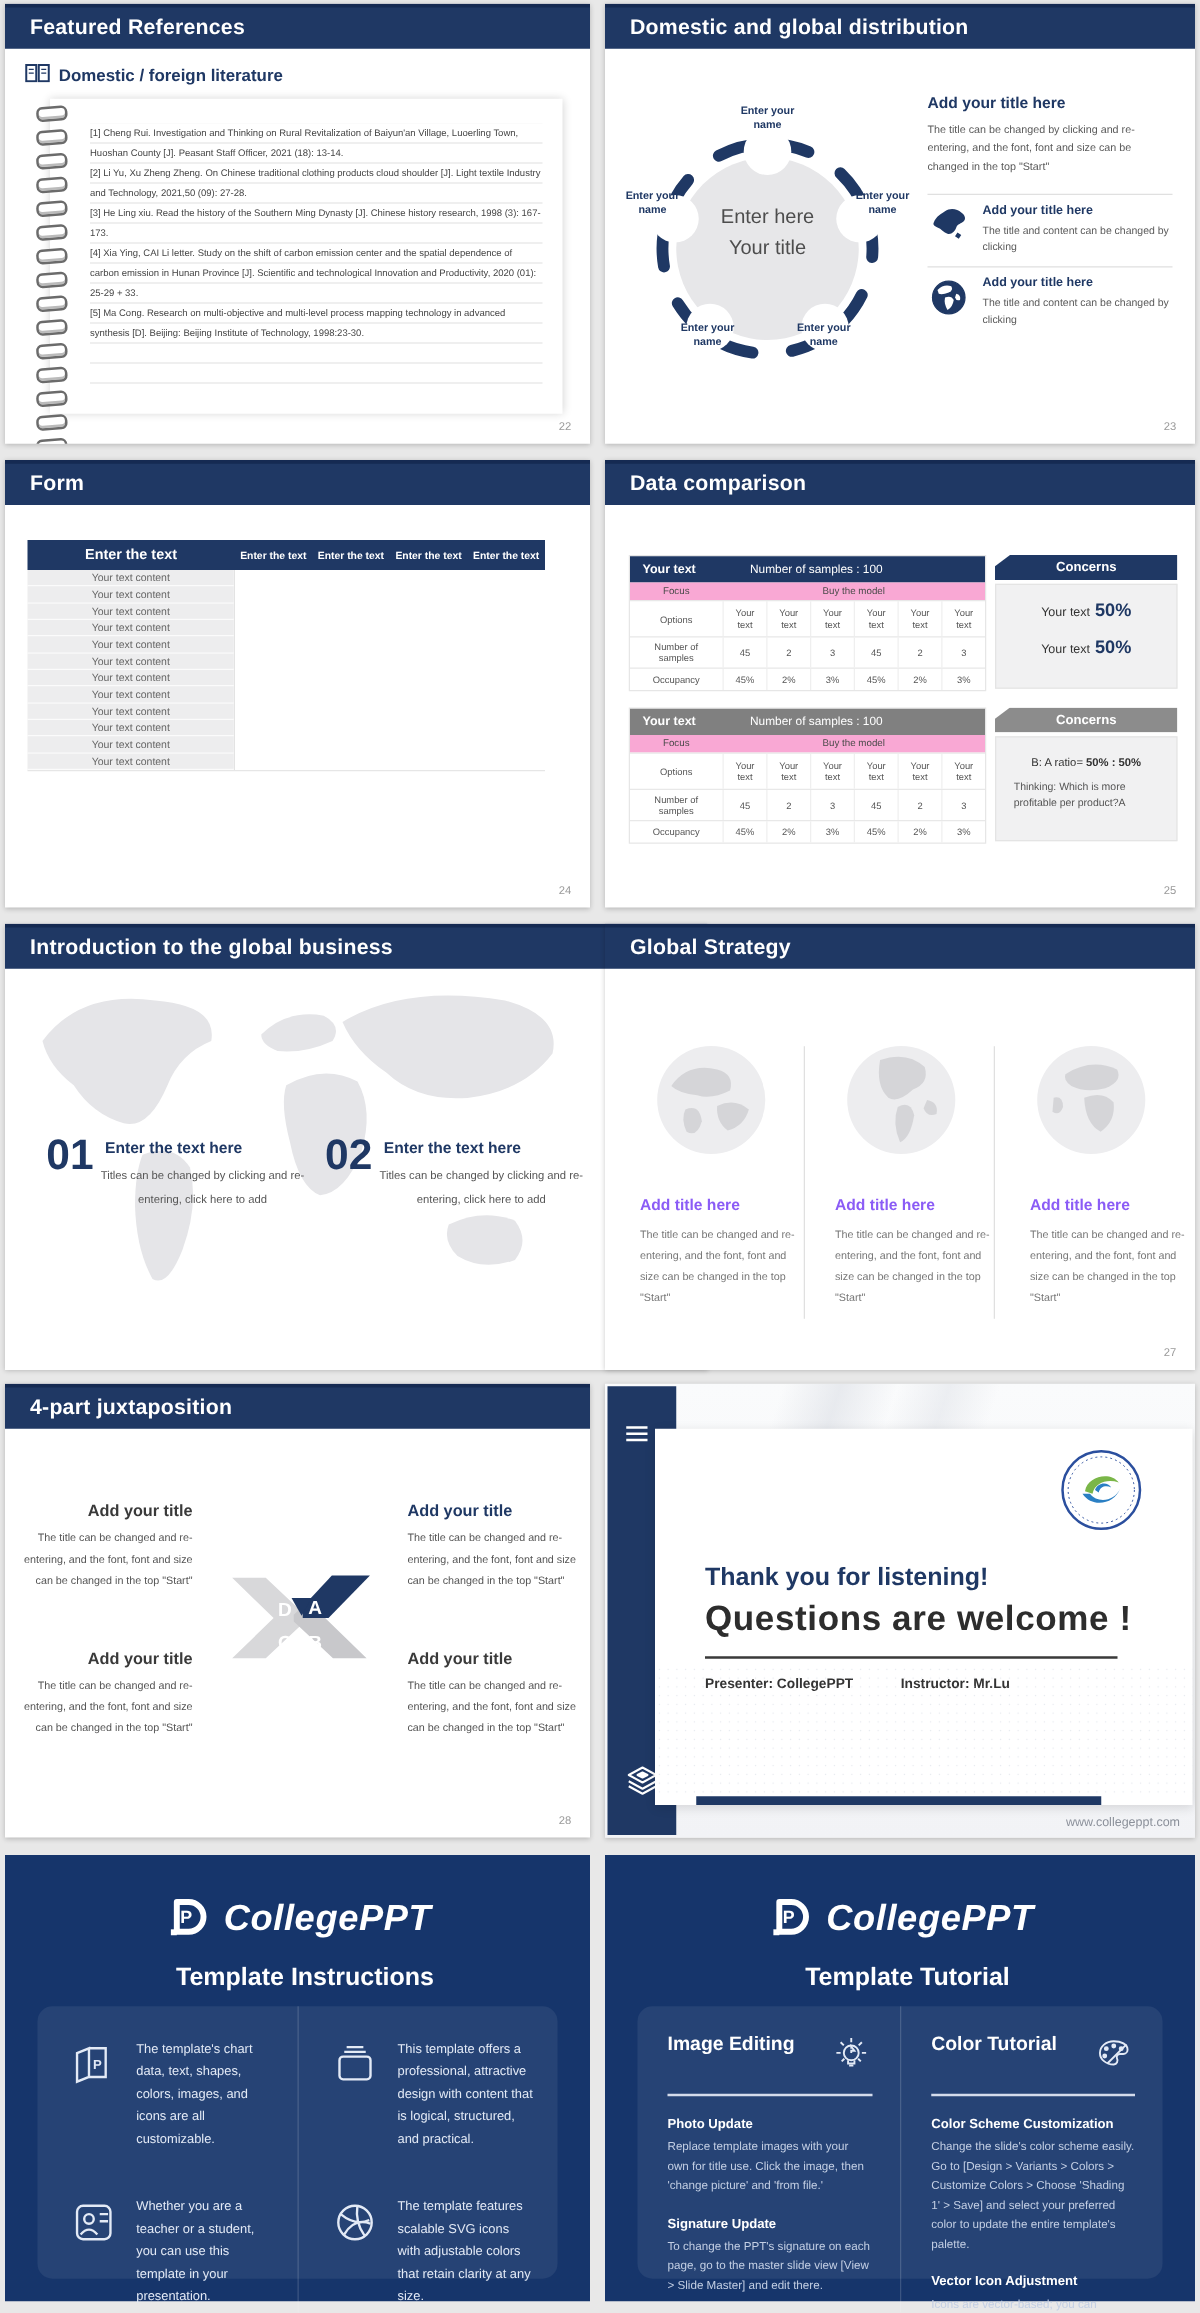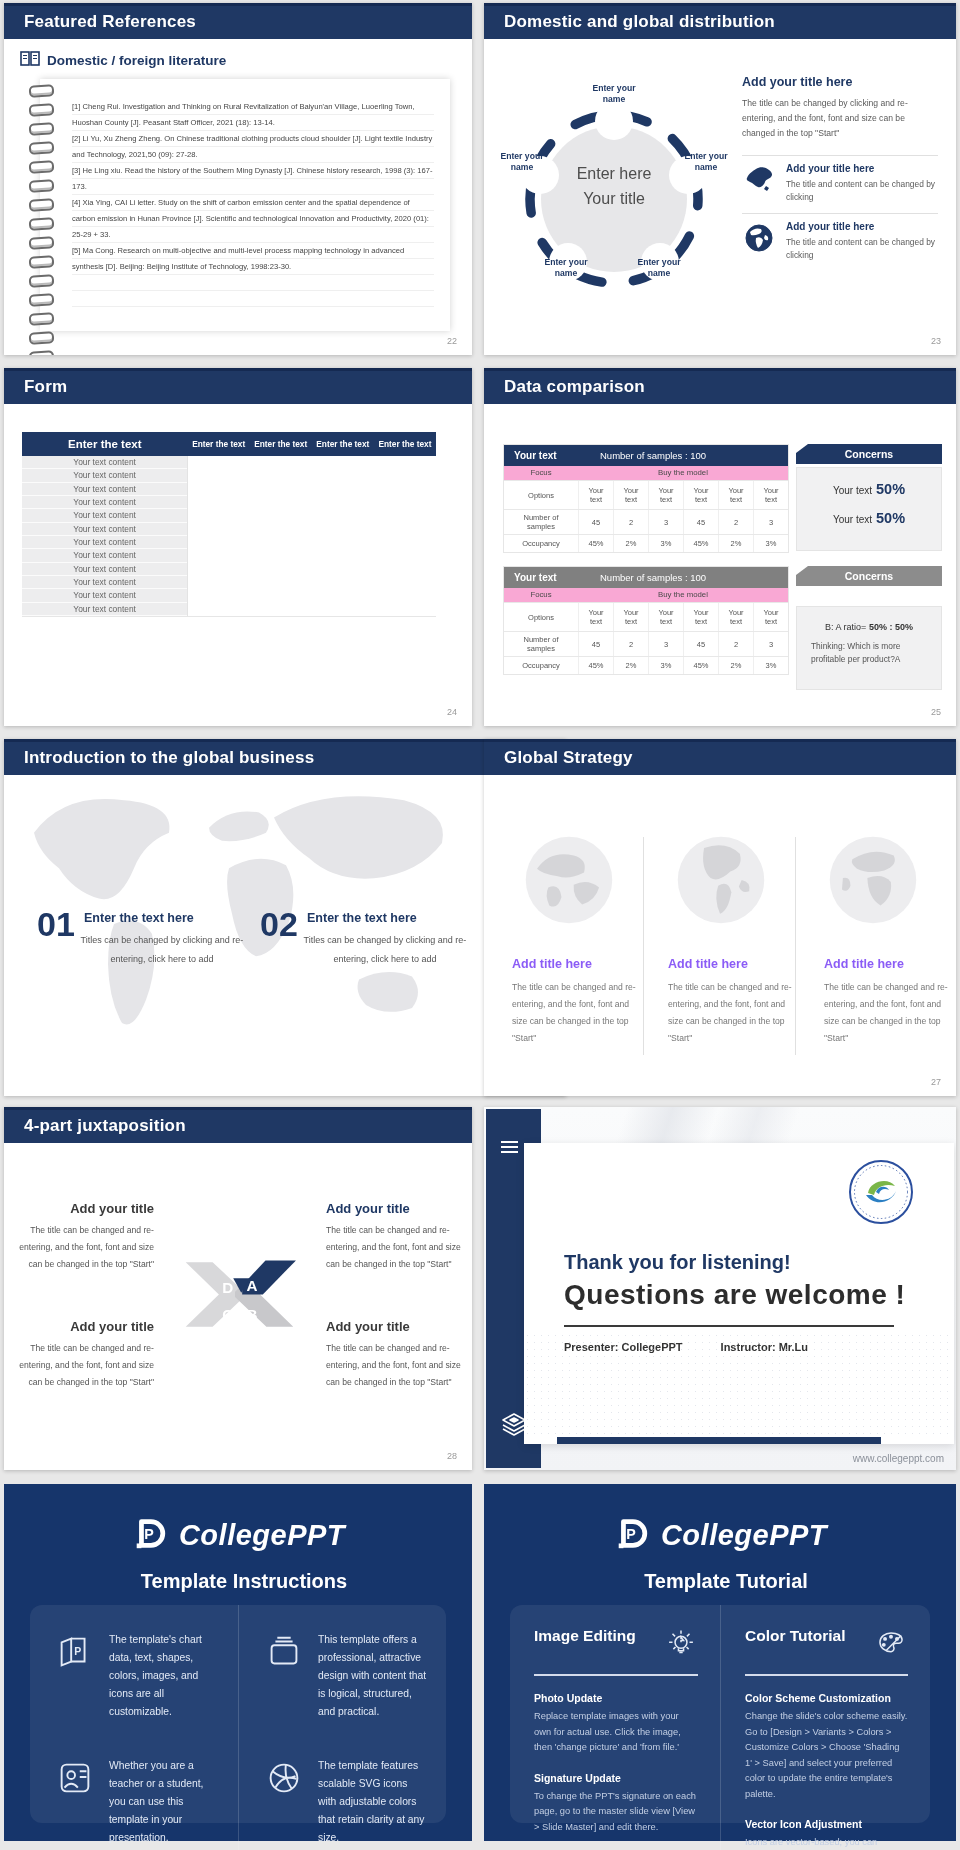--- a/index.html
+++ b/index.html
@@ -314,21 +314,21 @@
       <div>2%</div>
       <div>3%</div>
       <div>45%</div>
       <div>2%</div>
       <div>3%</div>
     </div>
   </div>
 
   <div class="abs" style="left:312px;top:198px;width:146px;">
     <div class="flag gray">Concerns</div>
-    <div class="cbody" style="top:40px;height:82px;">
+    <div class="cbody" style="top:23px;height:82px;">
       <div style="text-align:center;font-size:9px;color:#333;margin-top:15px;">
         <span>B: A ratio=</span> <span class="b">50% : 50%</span>
       </div>
       <div style="margin:8px 14px 0;font-size:8.4px;color:#555;line-height:13px;">Thinking: Which is more profitable per product?A</div>
     </div>
   </div>
   <div class="pagenum">25</div>
 </div>
 
 <div class="slide" style="left:4px;top:739px;width:562px;height:357px;">
@@ -544,21 +544,21 @@
             <svg width="34" height="34" viewBox="0 0 40 40" fill="none" stroke="#e3eaf6" stroke-width="1.8">
               <circle cx="20" cy="18" r="7"></circle>
                 <path d="M17,25 v3 h6 v-3 M18,30 h4"></path>
                 <path d="M20,4 v4 M30,8 l-3,3 M34,18 h-4 M10,8 l3,3 M6,18 h4 M29,26 l-2.5,-2.5 M11,26 l2.5,-2.5"></path>
                 <path d="M20,14 v-2 l3,4 h-3 v2"></path>
             </svg>
           </span>
         </div>
         <div class="tc-rule"></div>
         <div class="tc-h">Photo Update</div>
-        <div class="tc-p">Replace template images with your own for actual use. Click the image, then 'change picture' and 'from file.'</div>
+        <div class="tc-p">Replace template images with your own for title use. Click the image, then 'change picture' and 'from file.'</div>
         <div class="tc-h">Signature Update</div>
         <div class="tc-p">To change the PPT's signature on each page, go to the master slide view [View &gt; Slide Master] and edit there.</div>
       </div>
       <div class="tcol">
         <div class="tc-head">
           <span class="tc-title">Color Tutorial</span>
           <span>
             <svg width="34" height="34" viewBox="0 0 40 40" fill="none" stroke="#e3eaf6" stroke-width="1.8">
               <path d="M20,7 a13,11 0 1 0 0,22 a4,4 0 0 0 3,-6 a3,3 0 0 1 3,-4 h3 a4,4 0 0 0 4,-4 c0,-5 -6,-8 -13,-8 z"></path>
               <circle cx="13" cy="14" r="1.4" fill="#e3eaf6"></circle>

